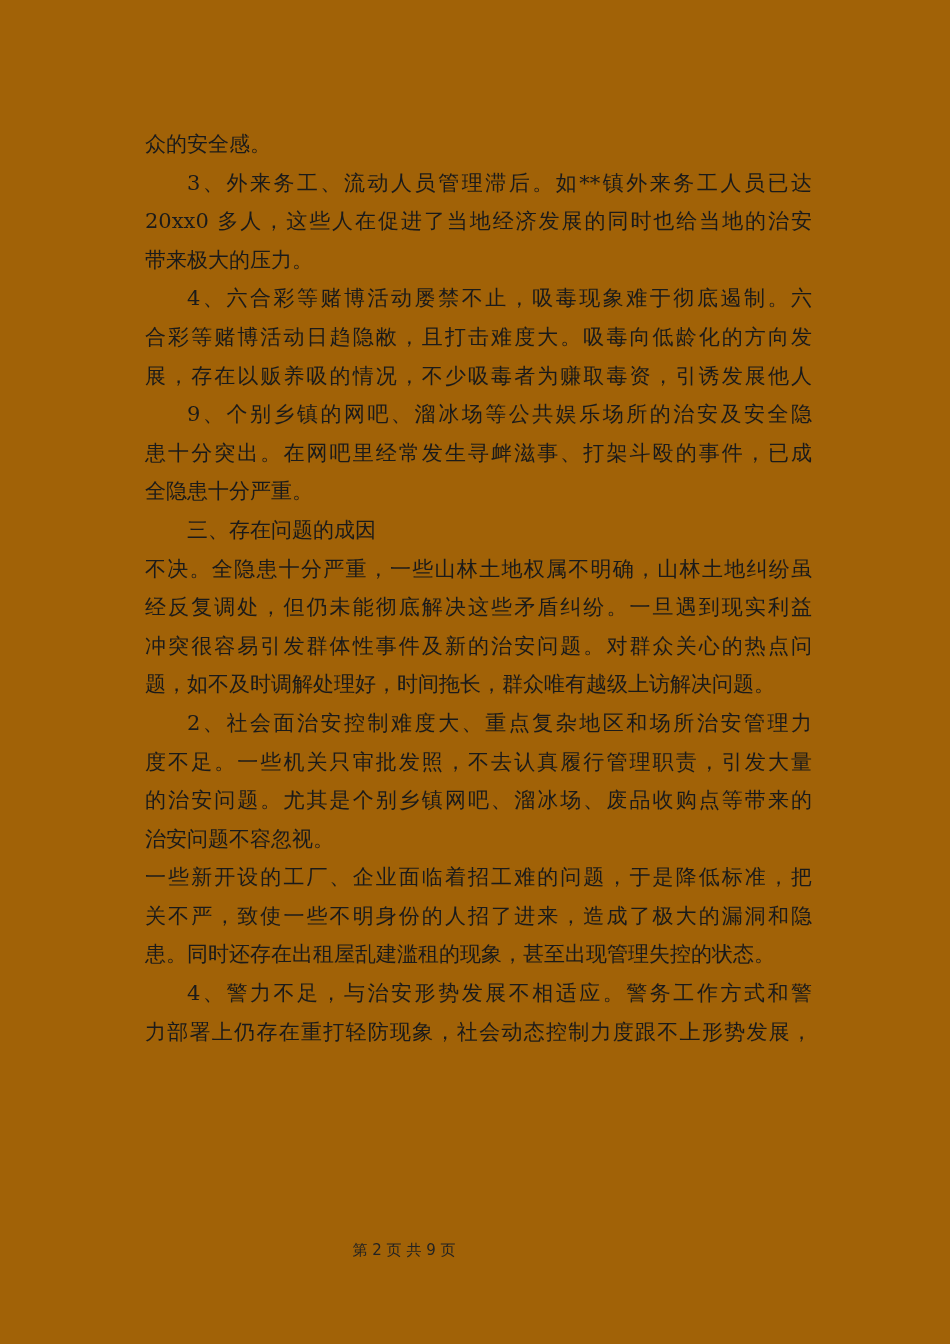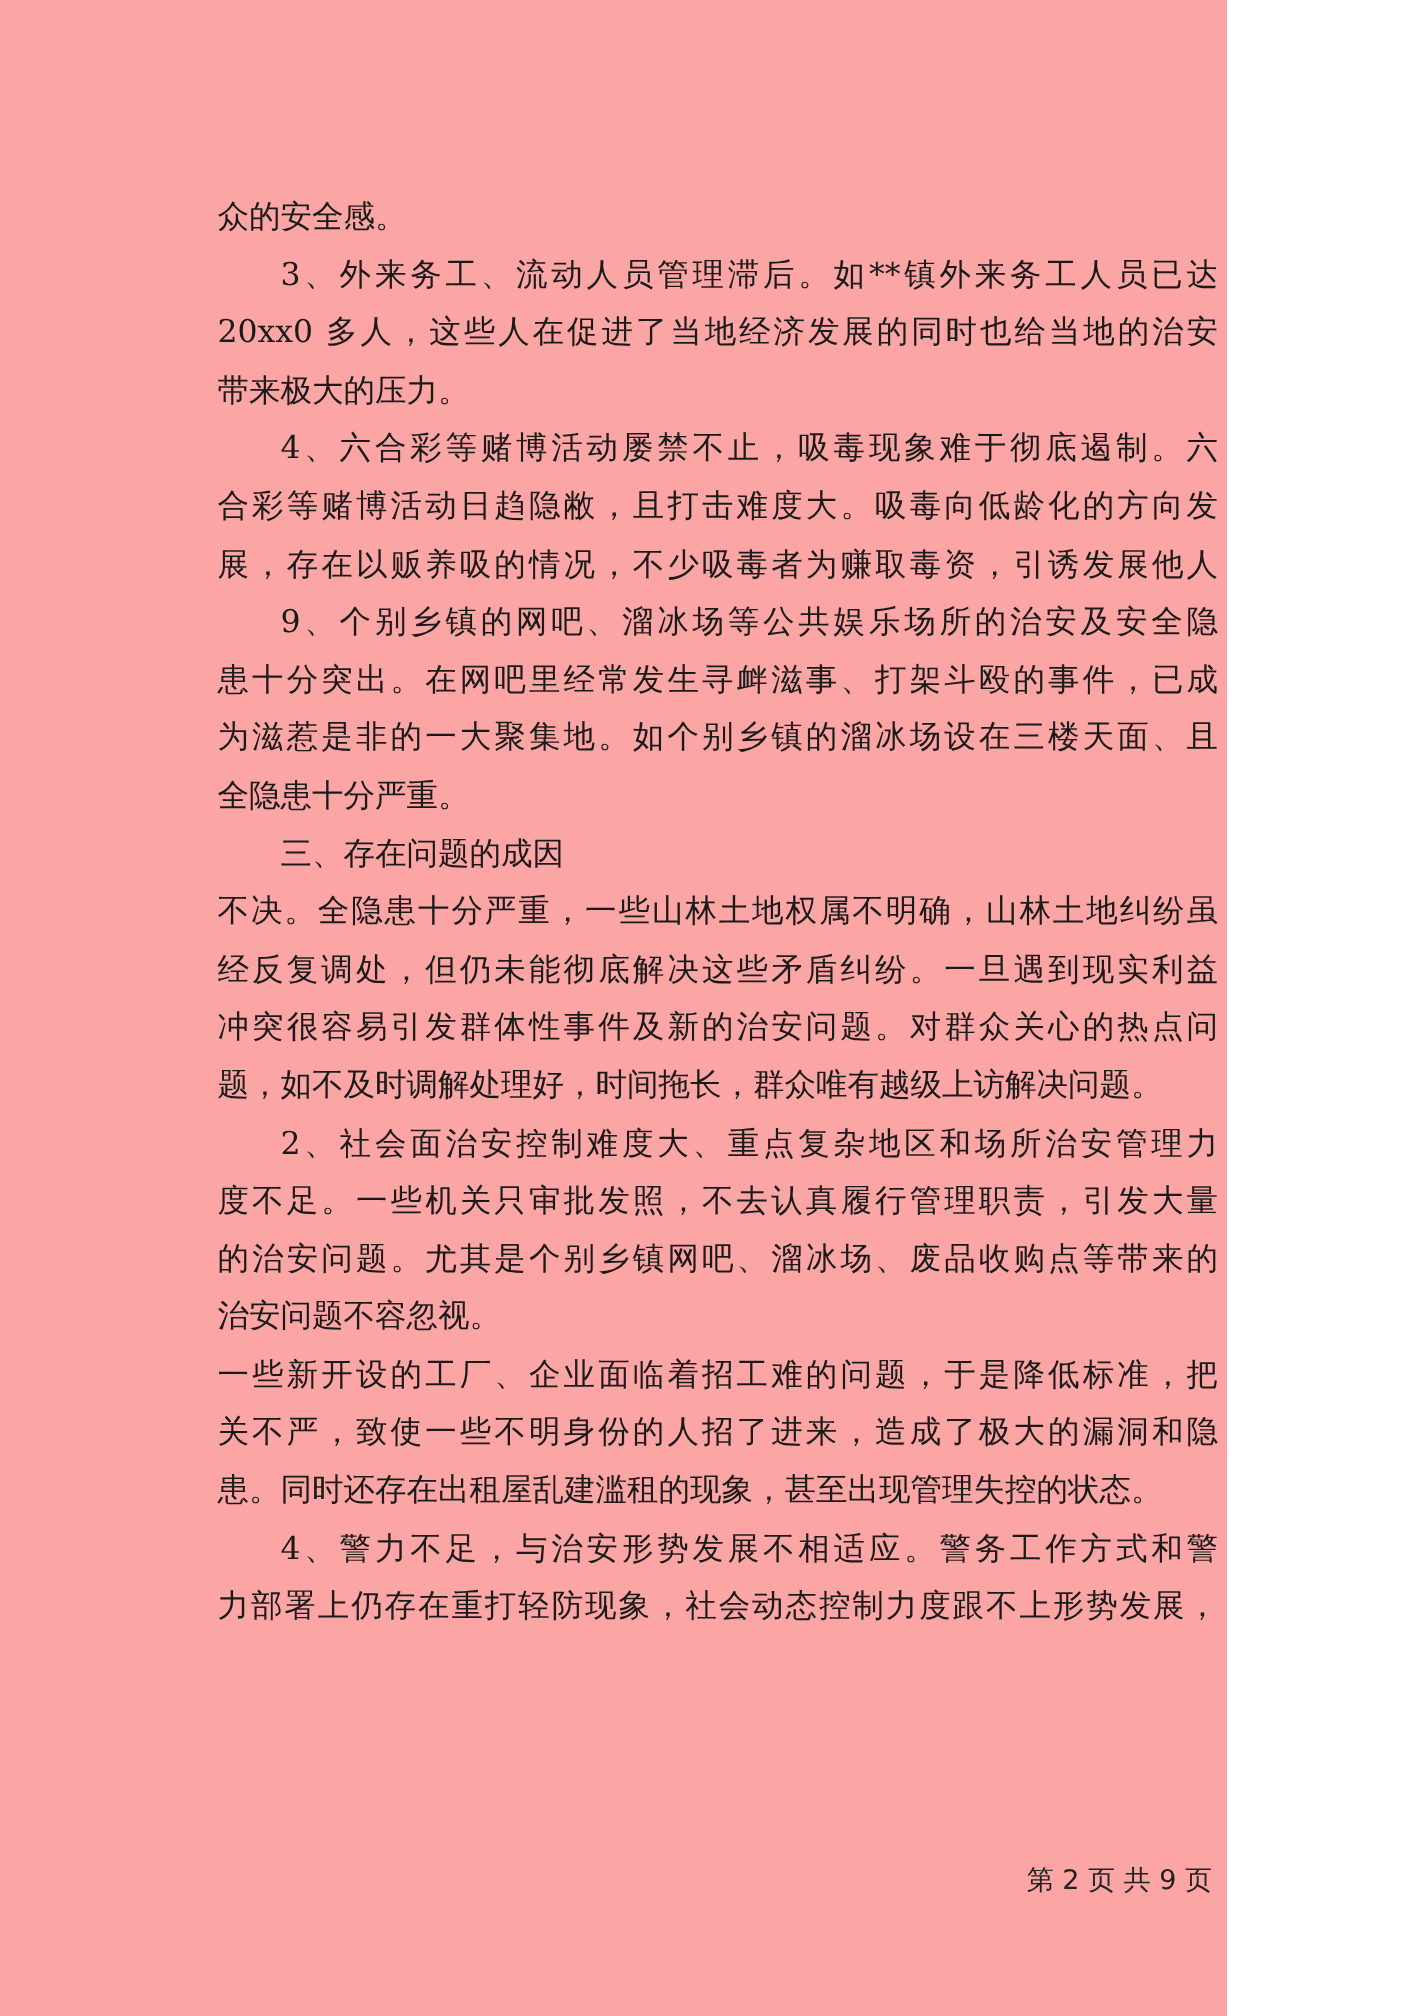--- a/index.html
+++ b/index.html
@@ -11,23 +11,23 @@
       width: 950px;
       height: 1344px;
       position: relative;
       overflow: hidden;
       font-family: "DejaVu Serif", "Liberation Serif", serif;
       color: #1a1a1a;
     }
     .page {
       position: absolute;
       left: 0; top: 0;
-      width: 818px;
+      width: 950px;
       height: 1344px;
-      background: #fca5a5;
+      background: #a16207;
       text-decoration: underline;
     }
     .content {
       position: absolute;
       left: 145px;
       top: 125px;
       width: 667px;
     }
     .line {
       height: 38.6px;
@@ -42,22 +42,22 @@
       text-align-last: left;
     }
     .line.indent {
       padding-left: 42px;
     }
     .footer {
       position: absolute;
       left: 0;
       width: 808px;
       top: 1241px;
-      text-align: right;
-      font-size: 18px;
+      text-align: center;
+      font-size: 15px;
       font-family: "DejaVu Sans", "Liberation Sans", sans-serif;
       color: #222;
     }
   </style>
 </head>
 <body>
 
 <div class="page">
   <div class="content" id="content">
       <div>
@@ -69,21 +69,20 @@
         <div class="line last">带来极大的压力。</div>
       </div>
       <div>
         <div class="line indent">4、六合彩等赌博活动屡禁不止，吸毒现象难于彻底遏制。六</div>
         <div class="line">合彩等赌博活动日趋隐敝，且打击难度大。吸毒向低龄化的方向发</div>
         <div class="line">展，存在以贩养吸的情况，不少吸毒者为赚取毒资，引诱发展他人</div>
       </div>
       <div>
         <div class="line indent">9、个别乡镇的网吧、溜冰场等公共娱乐场所的治安及安全隐</div>
         <div class="line">患十分突出。在网吧里经常发生寻衅滋事、打架斗殴的事件，已成</div>
-        <div class="line">为滋惹是非的一大聚集地。如个别乡镇的溜冰场设在三楼天面、且</div>
         <div class="line last">全隐患十分严重。</div>
       </div>
       <div>
         <div class="line indent last">三、存在问题的成因</div>
       </div>
       <div>
         <div class="line">不决。全隐患十分严重，一些山林土地权属不明确，山林土地纠纷虽</div>
         <div class="line">经反复调处，但仍未能彻底解决这些矛盾纠纷。一旦遇到现实利益</div>
         <div class="line">冲突很容易引发群体性事件及新的治安问题。对群众关心的热点问</div>
         <div class="line last">题，如不及时调解处理好，时间拖长，群众唯有越级上访解决问题。</div>

